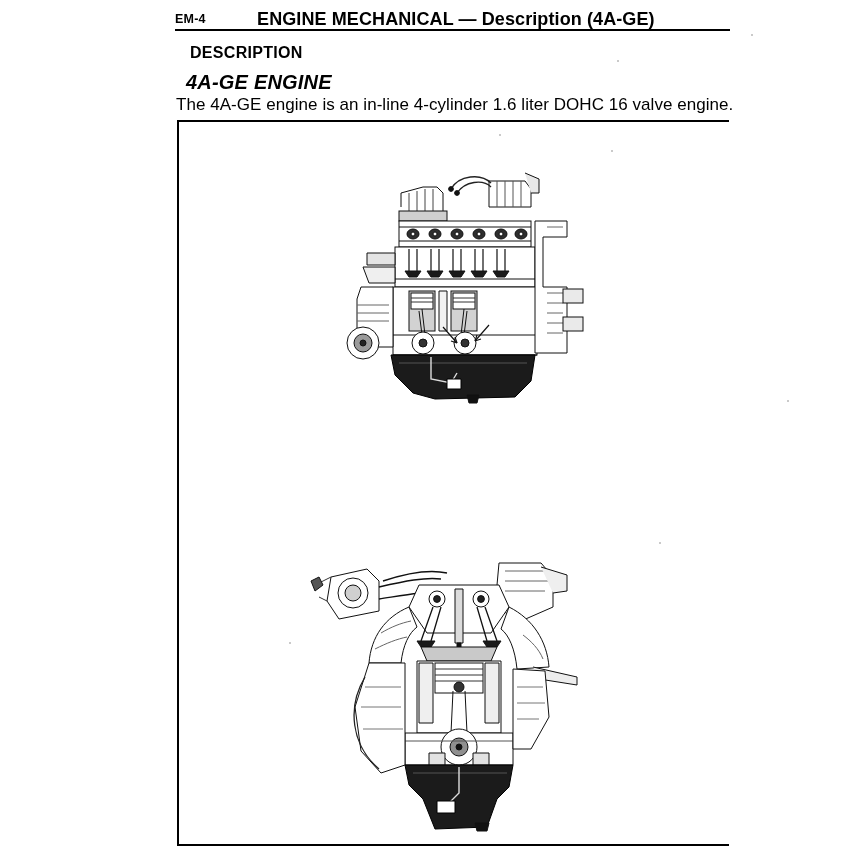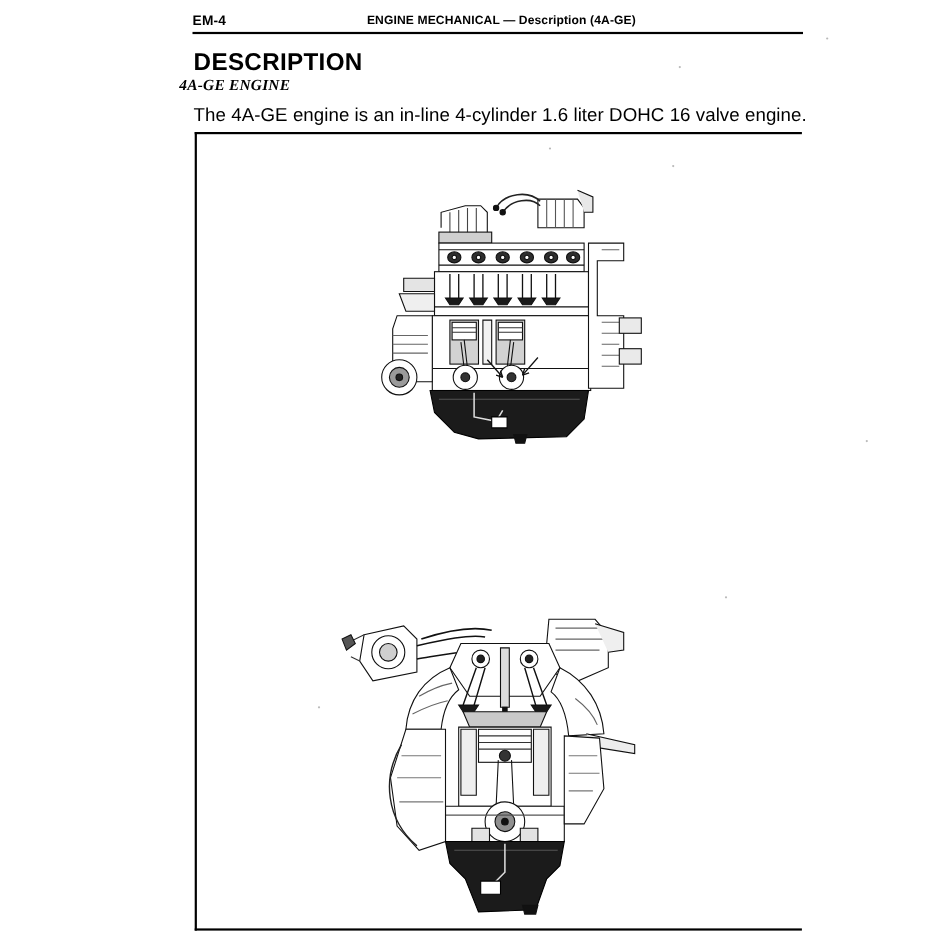--- a/index.html
+++ b/index.html
@@ -34,53 +34,52 @@
   }
   .header-left {
     font-size: 12.5px;
     font-weight: bold;
     letter-spacing: 0.2px;
     white-space: nowrap;
   }
   .header-center {
     flex: 1;
     text-align: center;
-    font-size: 11px;
+    font-size: 18px;
     font-weight: bold;
     letter-spacing: 0.1px;
     white-space: nowrap;
     padding-right: 24px;
   }
   .header-rule {
     position: absolute;
     left: 148px;
     top: 29px;
     width: 555px;
     height: 2px;
     background: #000000;
   }
 
   
   .title-main {
     position: absolute;
-    left: 149px;
+    left: 163px;
     top: 44px;
-    font-size: 22px;
+    font-size: 16px;
     font-weight: bold;
     letter-spacing: 0.3px;
   }
   .title-sub {
     position: absolute;
-    left: 136px;
+    left: 159px;
     top: 71px;
-    font-size: 14px;
+    font-size: 20px;
     font-weight: bold;
     font-style: italic;
     letter-spacing: 0.2px;
-    font-family: Liberation Serif, serif;
   }
   .body-text {
     position: absolute;
     left: 149px;
     top: 95px;
     font-size: 17px;
     letter-spacing: 0.05px;
     white-space: nowrap;
   }
 

